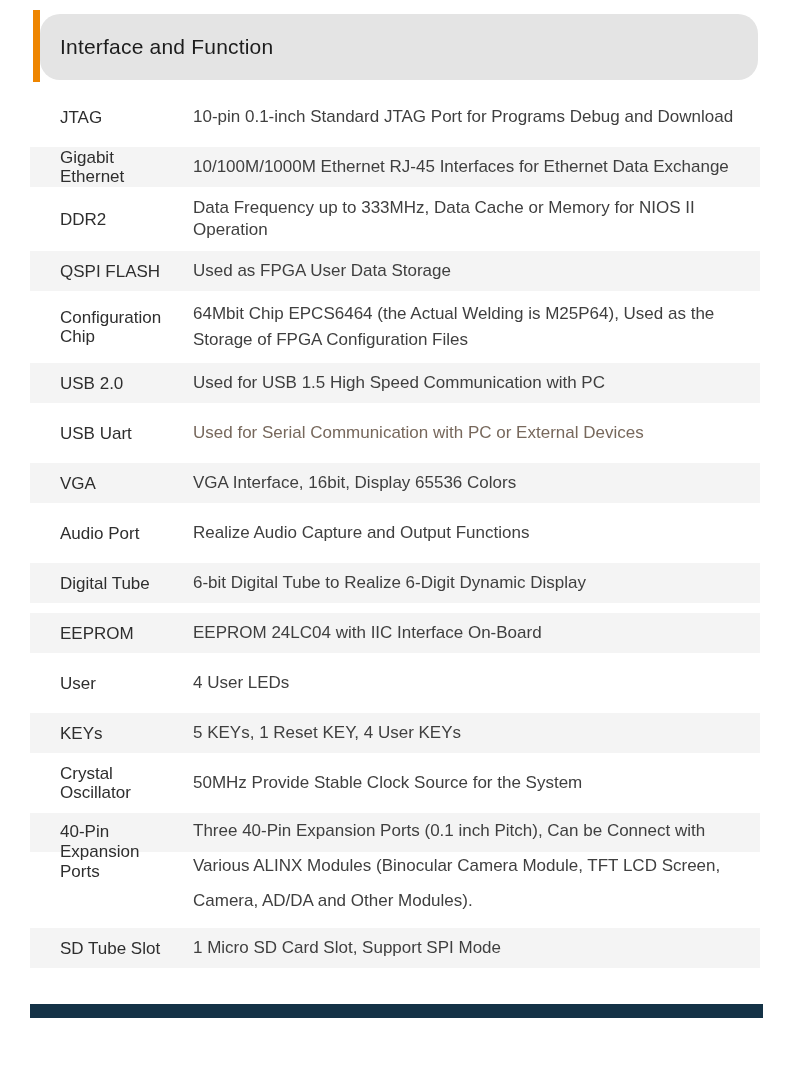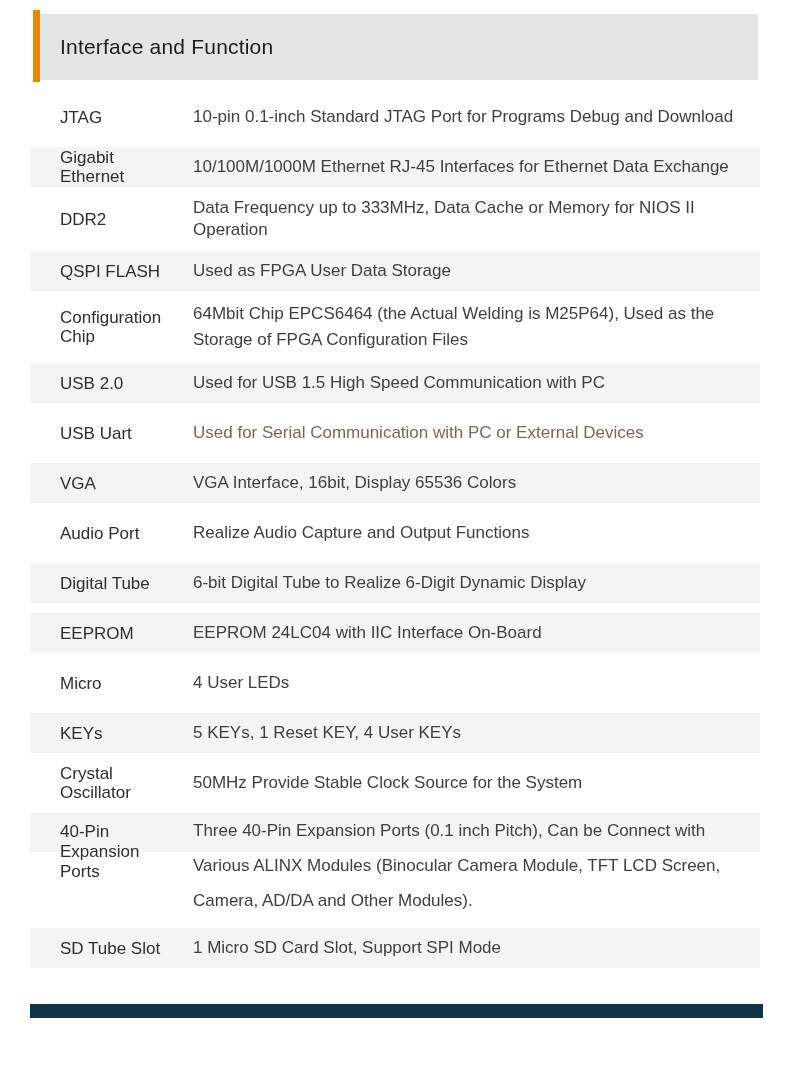--- a/index.html
+++ b/index.html
@@ -22,20 +22,21 @@
     width: 7px;
     background: var(--accent, #EE8500);
   }
   .header-band {
     position: absolute;
     left: 7px; right: 0; top: 4px; bottom: 2px;
     background: var(--header_bg, #E4E4E4);
     display: flex;
     align-items: center;
     padding-left: 20px;
+    border-radius: 20px;
   }
   .page-title {
     font-size: 21px;
     color: #1d1d1d;
     letter-spacing: 0.2px;
   }
 
   
   .rows {
     margin: 15px 30px 0 30px;
@@ -150,21 +151,21 @@
   </div>
     <div class="row shaded">
     <div class="label">Digital Tube</div>
     <div class="desc">6-bit Digital Tube to Realize 6-Digit Dynamic Display</div>
   </div>
     <div class="row shaded">
     <div class="label">EEPROM</div>
     <div class="desc">EEPROM 24LC04 with IIC Interface On-Board</div>
   </div>
     <div class="row">
-    <div class="label">Micro</div>
+    <div class="label">User</div>
     <div class="desc">4 User LEDs</div>
   </div>
     <div class="row shaded">
     <div class="label">KEYs</div>
     <div class="desc">5 KEYs, 1 Reset KEY, 4 User KEYs</div>
   </div>
     <div class="row">
     <div class="label">Crystal
 Oscillator</div>
     <div class="desc">50MHz Provide Stable Clock Source for the System</div>

